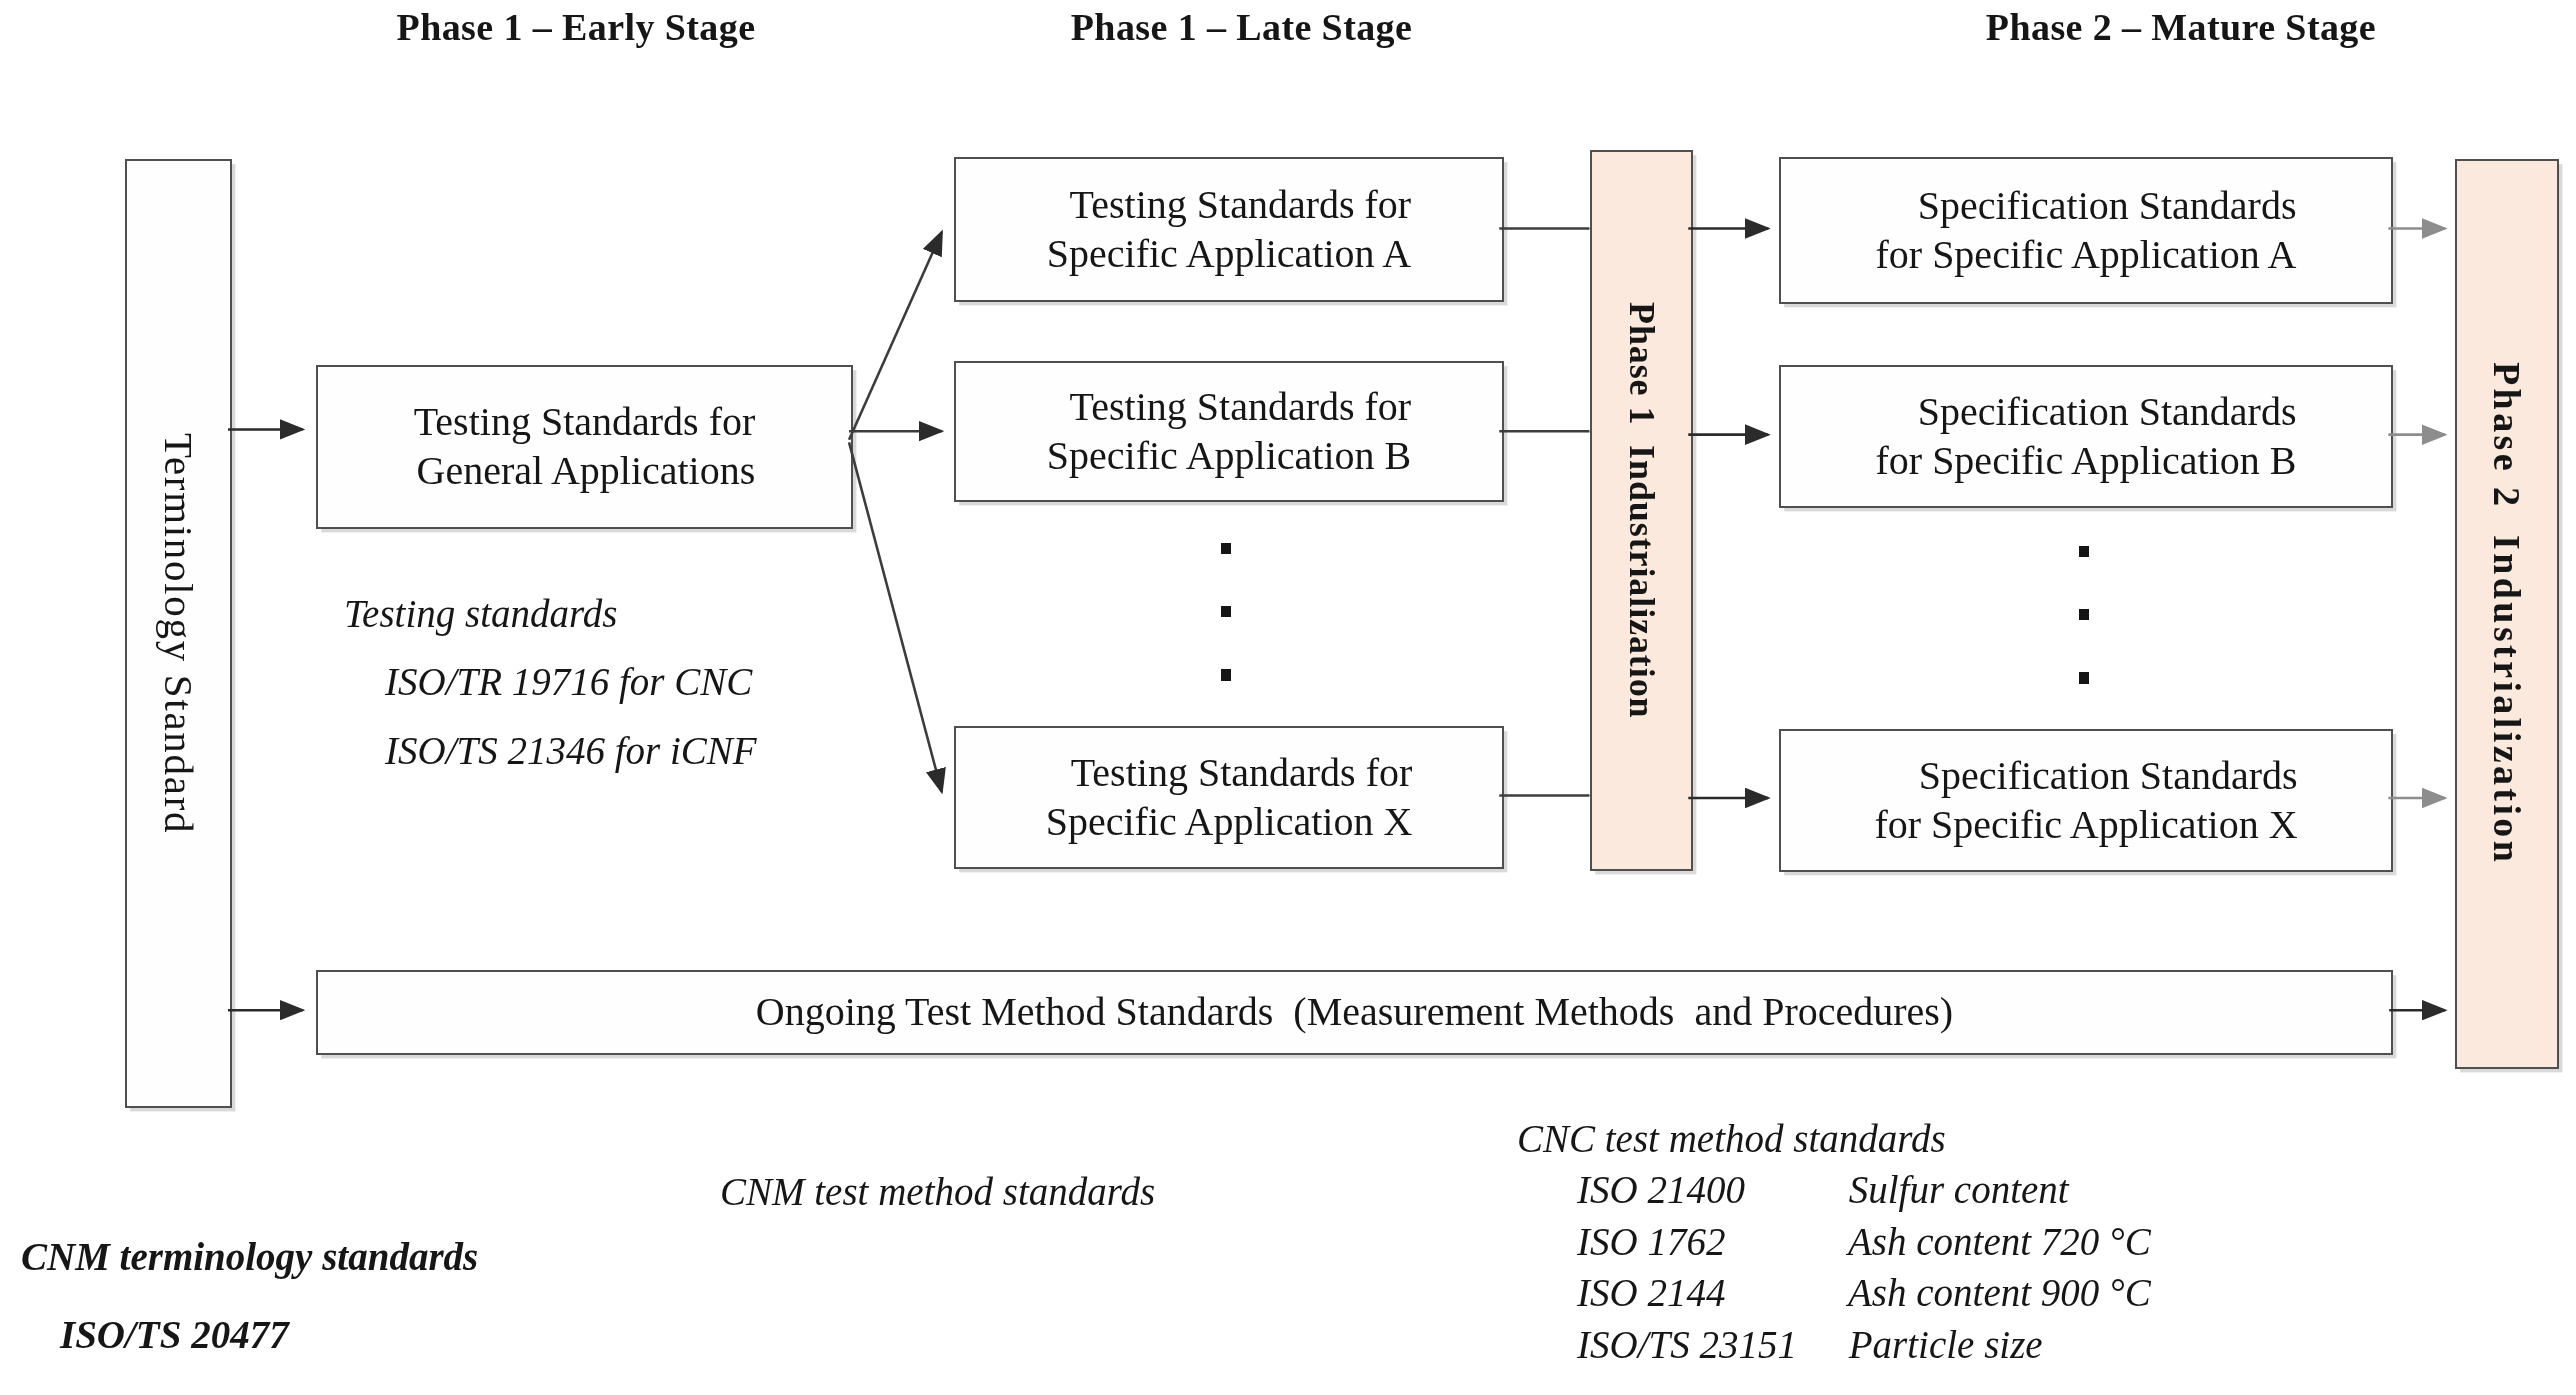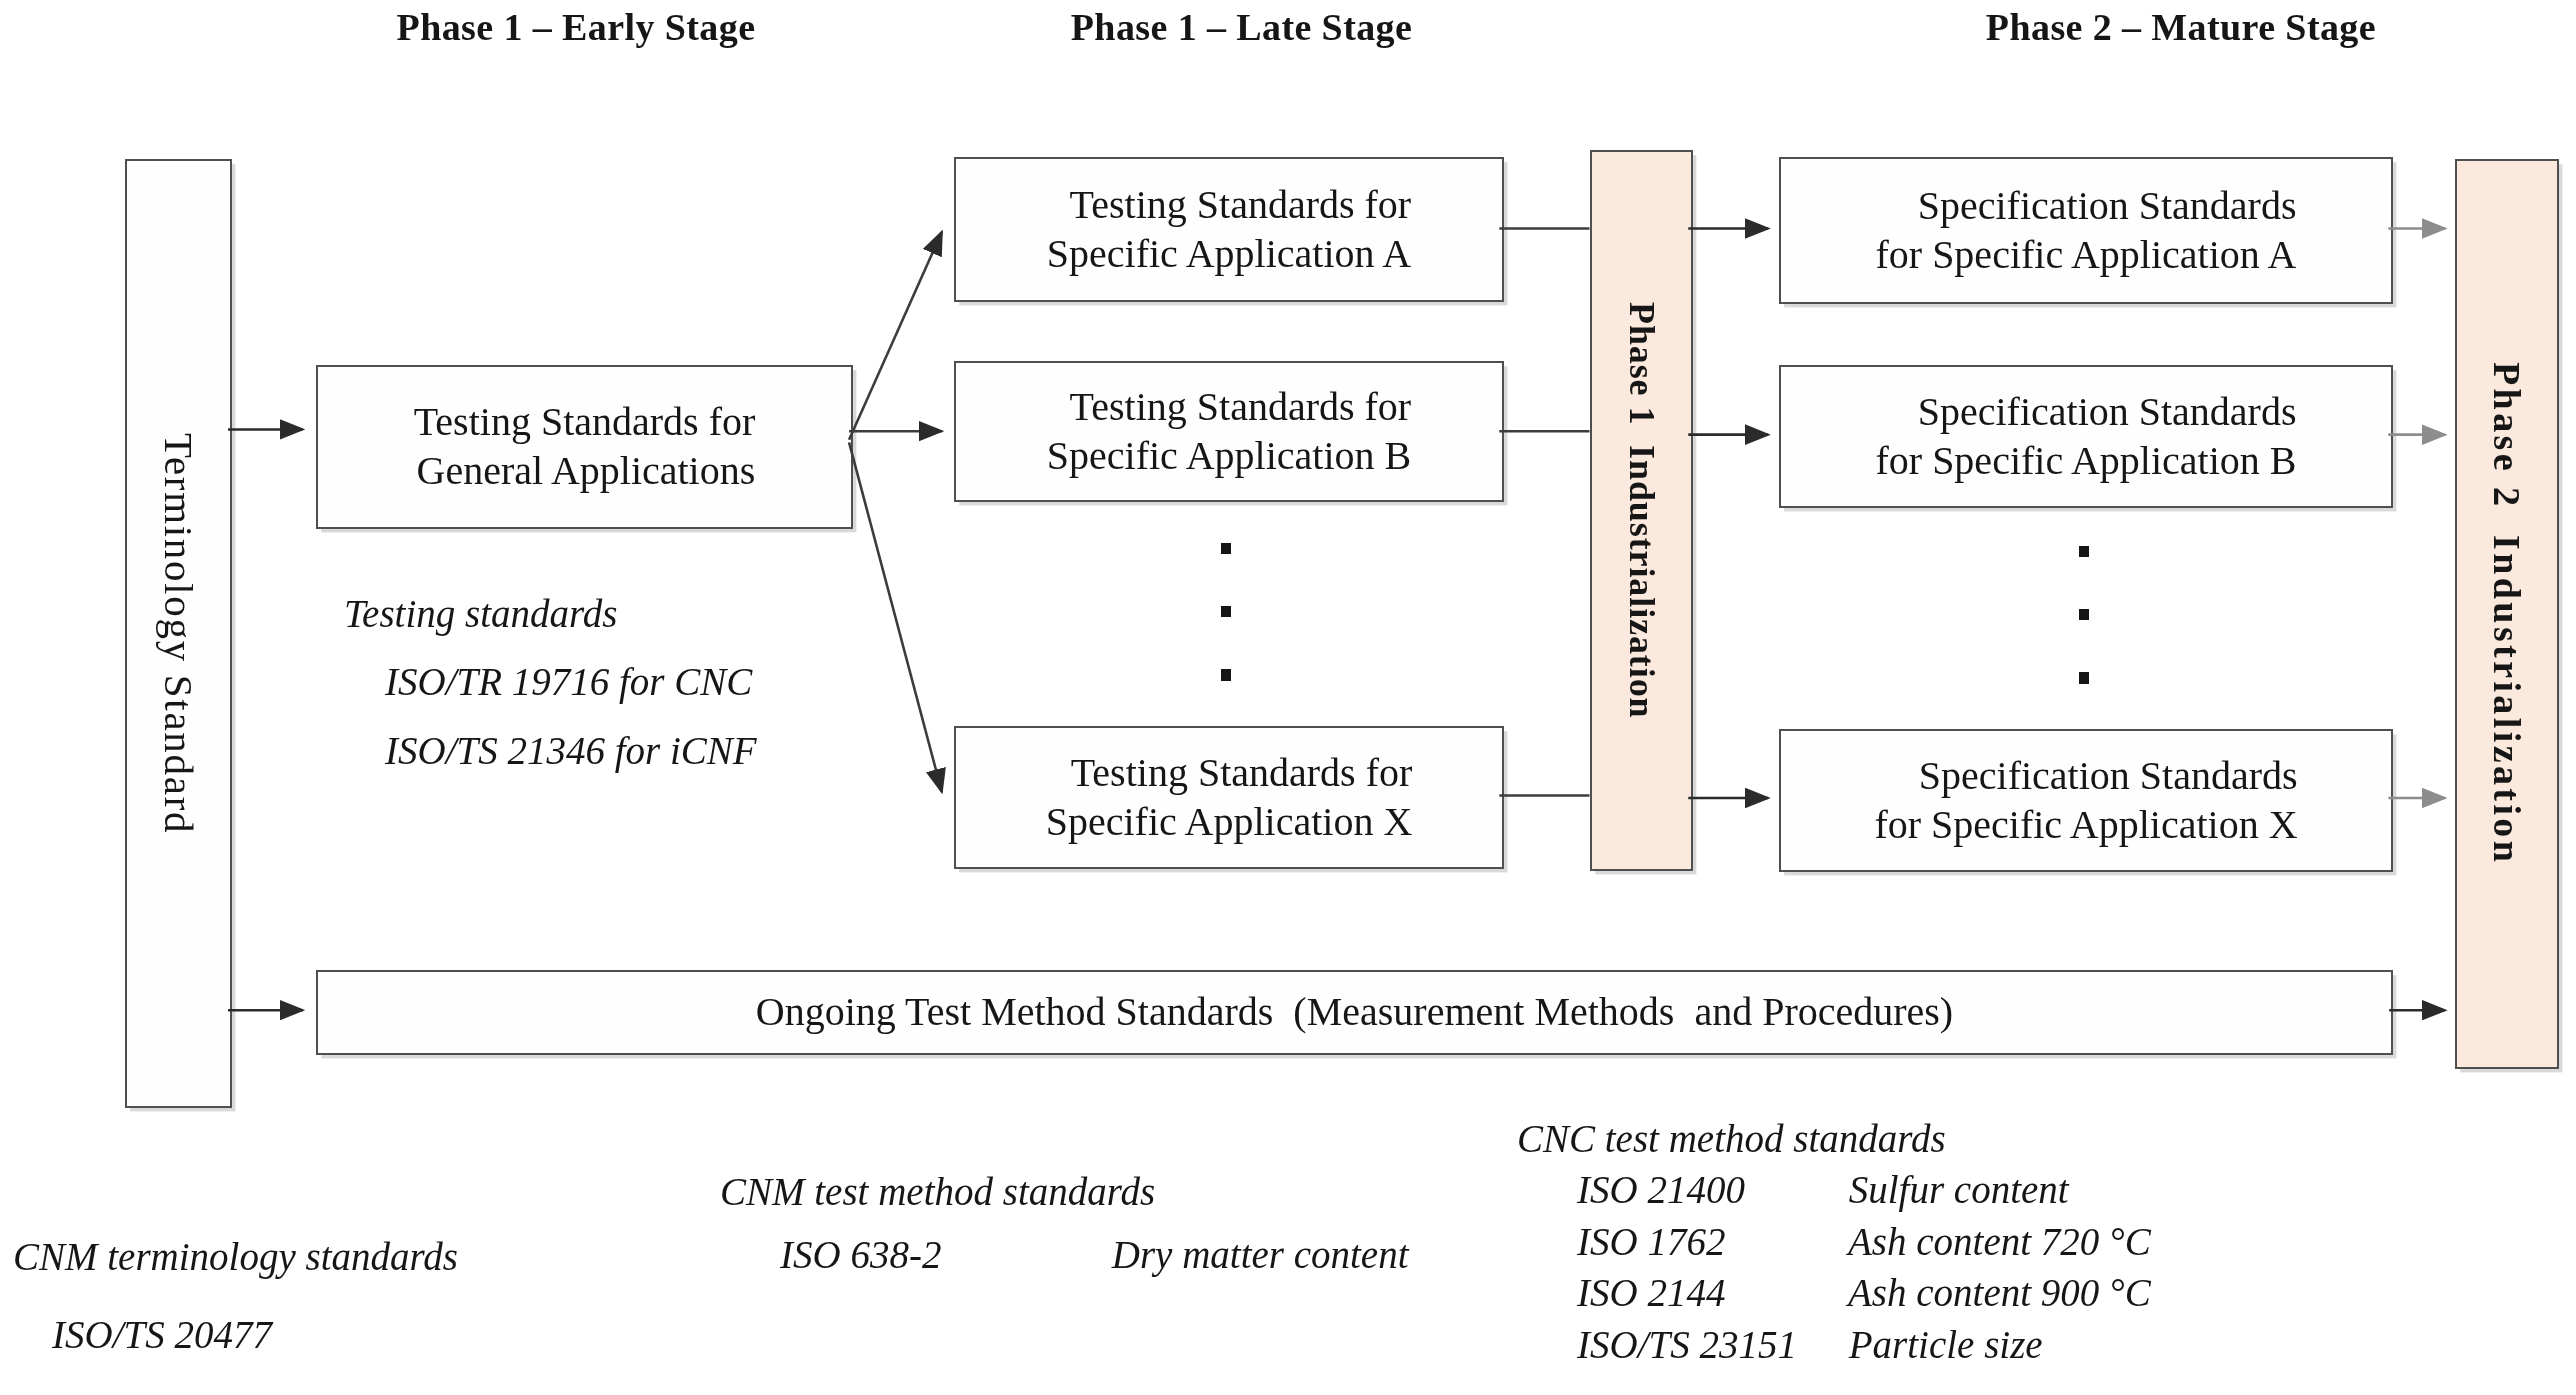--- a/index.html
+++ b/index.html
@@ -112,31 +112,27 @@
   </div>
 
   <div class="node vbar" id="phase2-bar" style="left:2455px;top:159px;width:100px;height:906px;">
     <span class="vtext">Phase 2  Industrialization</span>
   </div>
 
   <div class="node" style="left:316px;top:970px;width:2073px;height:81px;">
     <span class="box-label" style="white-space:pre;">Ongoing Test Method Standards  (Measurement Methods  and Procedures)</span>
   </div>
 
-  <div class="annot" id="annot-cnm-terms" style="left:13px;top:1218px;">
+  <div class="annot" id="annot-cnm-terms" style="left:21px;top:1218px;font-weight:bold;">
     <div class="a-title">CNM terminology standards</div>
     <div class="a-item">ISO/TS 20477</div>
   </div>
 
   <div class="annot" id="annot-cnm-test" style="left:720px;top:1160px;">
     <div class="a-title">CNM test method standards</div>
-    <div class="a-item">
-      <span class="code">ISO 638-2</span>
-      <span class="desc">Dry matter content</span>
-    </div>
   </div>
 
   <div class="annot" id="annot-cnc-test" style="left:1517px;top:1113px;">
     <div class="a-title">CNC test method standards</div>
     <div class="a-item">
       <span class="code">ISO 21400</span>
       <span class="desc">Sulfur content</span>
     </div>
     <div class="a-item">
       <span class="code">ISO 1762</span>

